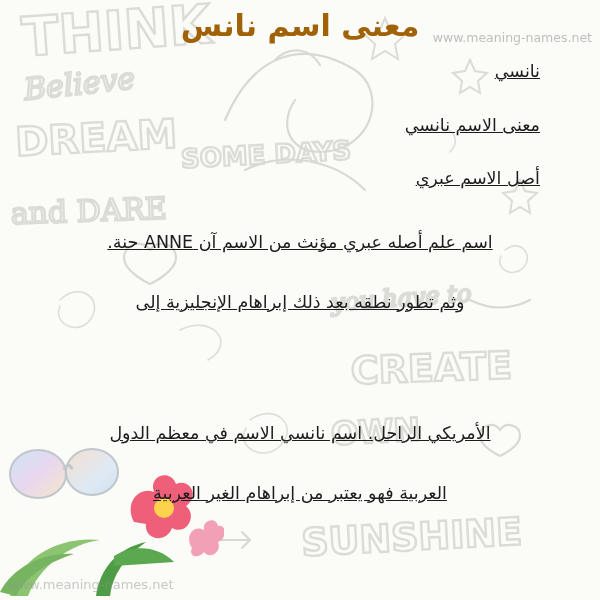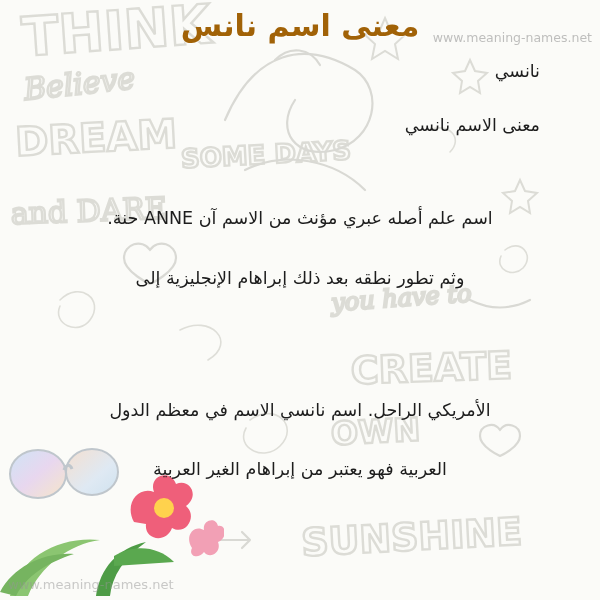--- a/index.html
+++ b/index.html
@@ -66,20 +66,21 @@
 
   
   .content {
     position: absolute;
     top: 60px;
     right: 0;
     left: 0;
     direction: rtl;
     text-align: right;
     color: #1d1d1d;
+    text-decoration: underline;
   }
   .line {
     font-size: 17.5px;
     line-height: 1.35;
     padding: 0 60px 0 60px;
     white-space: nowrap;
   }
   .line.pad-2 { }
   .line.center { text-align: center; padding: 0 20px; }
   .sp-a { height: 30px; }
@@ -237,20 +238,21 @@
     </svg>
   </div>
 
   <div class="title">معنى اسم نانس</div>
 
   <div class="content">
     <div class="line">نانسي</div>
     <div class="sp-a"></div>
     <div class="line pad-2">معنى الاسم نانسي</div>
     <div class="sp-a"></div>
+    <div class="line pad-2">أصل الاسم عبري</div>
     <div class="sp-b"></div>
     <div class="line center">اسم علم أصله عبري مؤنث من الاسم آن ANNE حنة.</div>
     <div class="sp-c"></div>
     <div class="line center">وثم تطور نطقه بعد ذلك إبراهام الإنجليزية إلى</div>
     <div class="sp-c"></div>
     <div class="sp-c"></div>
     <div class="sp-c"></div>
     <div class="line center">الأمريكي الراحل. اسم نانسي الاسم في معظم الدول</div>
     <div class="sp-c"></div>
     <div class="line center">العربية فهو يعتبر من إبراهام الغير العربية</div>

